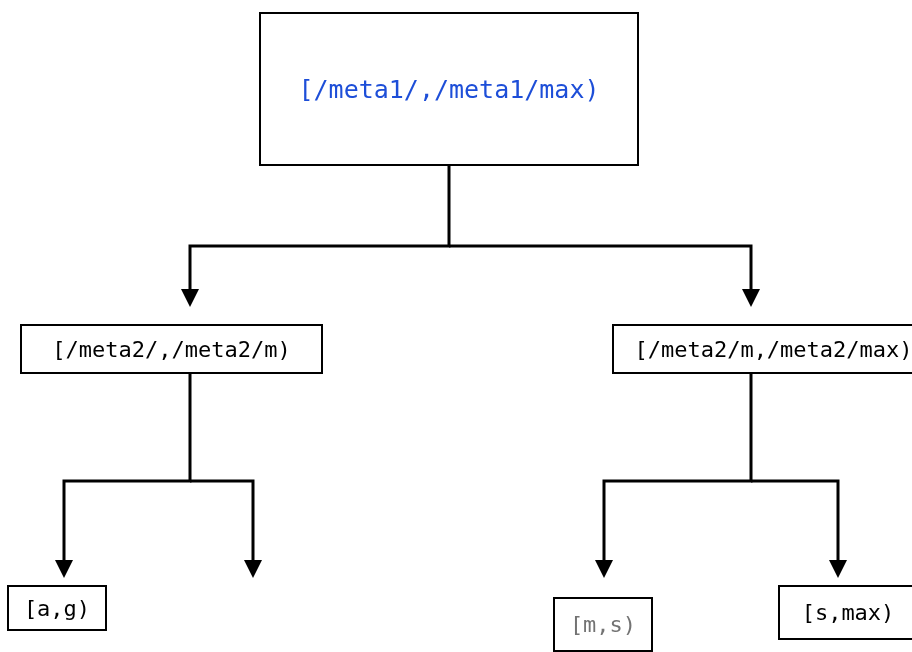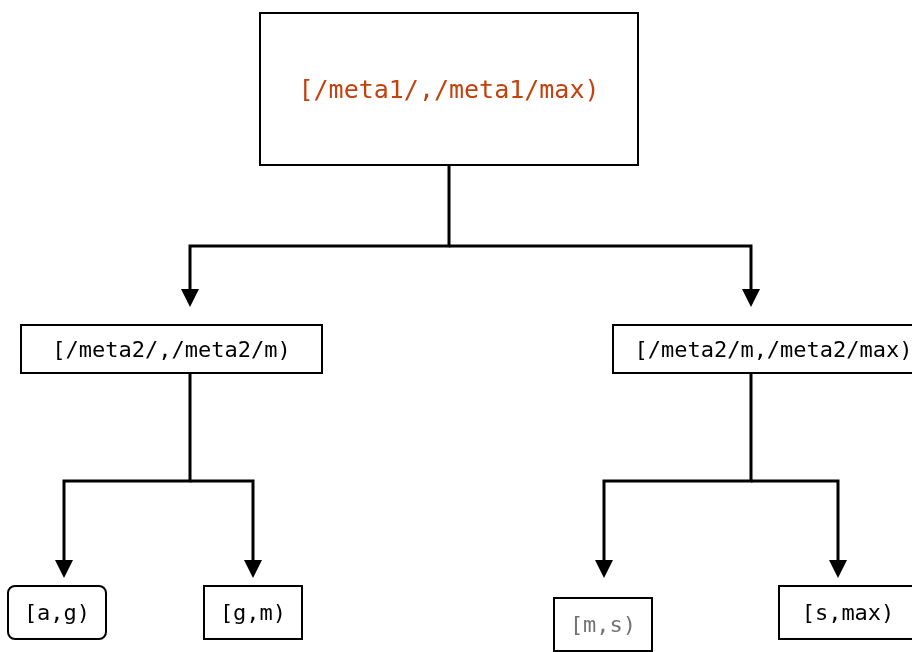--- a/index.html
+++ b/index.html
@@ -75,27 +75,26 @@
     <g>
       <path d="M 751 374 L 751 481 L 604 481 L 604 560" fill="none" stroke="#000000" stroke-width="3"></path>
       <polygon points="595,560 613,560 604,578" fill="#000000"></polygon>
     </g>
     <g>
       <path d="M 751 481 L 838 481 L 838 560" fill="none" stroke="#000000" stroke-width="3"></path>
       <polygon points="829,560 847,560 838,578" fill="#000000"></polygon>
     </g>
   </svg>
 
-  <div class="node node-root" style="left: 259px; top: 12px; width: 380px; height: 154px; font-size: 25px; border-color: rgb(0, 0, 0); color: #c2410c; background: rgb(255, 255, 255);">[/meta1/,/meta1/max)</div>
+  <div class="node node-root" style="left: 259px; top: 12px; width: 380px; height: 154px; font-size: 25px; border-color: rgb(0, 0, 0); color: #1d4ed8; background: rgb(255, 255, 255);">[/meta1/,/meta1/max)</div>
 
   <div class="node node-mid" style="left: 20px; top: 324px; width: 303px; height: 50px; font-size: 22px; border-color: rgb(0, 0, 0); color: rgb(0, 0, 0); background: rgb(255, 255, 255);">[/meta2/,/meta2/m)</div>
 
   <div class="node node-mid" style="left: 612px; top: 324px; width: 323px; height: 50px; font-size: 22px; border-color: rgb(0, 0, 0); color: #000000; background: rgb(255, 255, 255);">[/meta2/m,/meta2/max)</div>
 
-  <div class="node node-leaf" style="left: 7px; top: 585px; width: 100px; height: 55px; font-size: 22px; border-color: rgb(0, 0, 0); color: rgb(0, 0, 0); background: rgb(255, 255, 255); border-radius: 8px;">[a,g)</div>
+  <div class="node node-leaf" style="left: 7px; top: 585px; width: 100px; height: 46px; font-size: 22px; border-color: rgb(0, 0, 0); color: rgb(0, 0, 0); background: rgb(255, 255, 255);">[a,g)</div>
 
-  <div class="node node-leaf" style="left: 203px; top: 585px; width: 100px; height: 55px; font-size: 22px; border-color: rgb(0, 0, 0); color: rgb(0, 0, 0); background: rgb(255, 255, 255);">[g,m)</div>
 
   <div class="node node-leaf" style="left: 553px; top: 585px; width: 100px; height: 55px; font-size: 22px; border-color: rgb(0, 0, 0); color: #737373; background: rgb(255, 255, 255); margin-top: 12px;">[m,s)</div>
 
   <div class="node node-leaf" style="left: 778px; top: 585px; width: 140px; height: 55px; font-size: 22px; border-color: rgb(0, 0, 0); color: rgb(0, 0, 0); background: rgb(255, 255, 255);">[s,max)</div>
 
 </div>
 
 </body></html>

